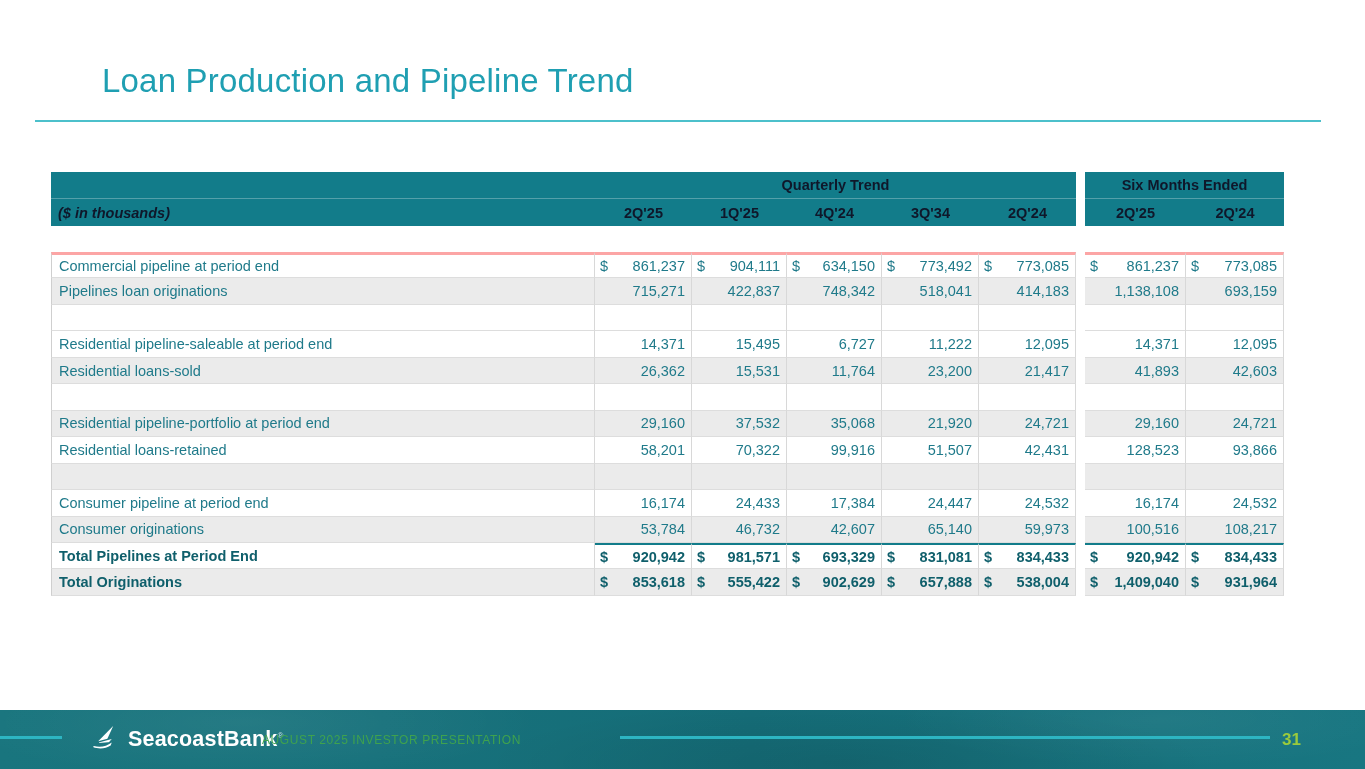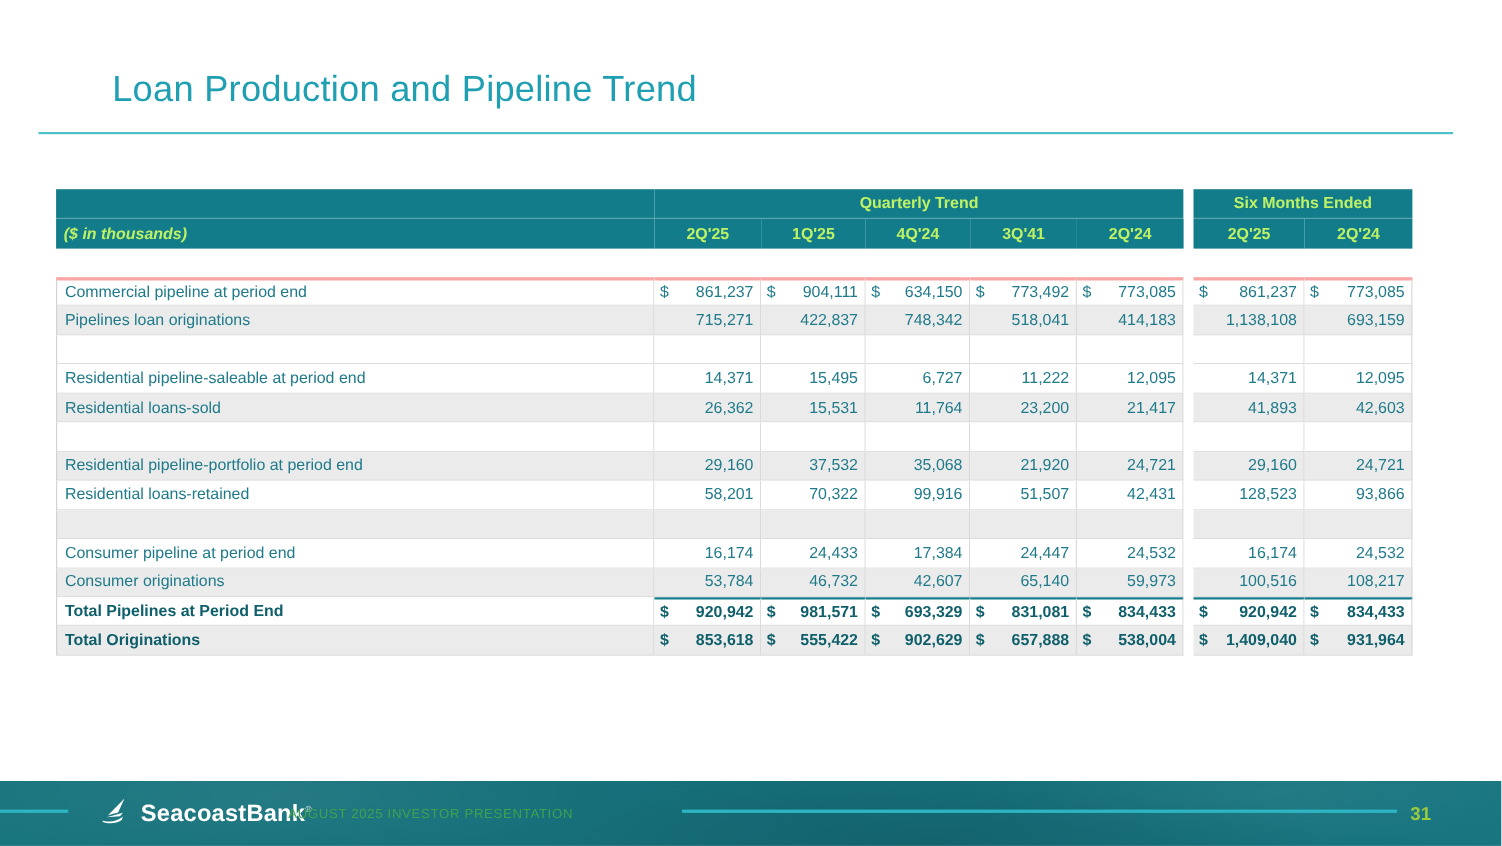--- a/index.html
+++ b/index.html
@@ -26,21 +26,21 @@
 
   
   .thead{
     position:absolute;left:51px;top:172px;width:1233px;
     display:grid;
     grid-template-columns:544px 97px 95px 95px 97px 97px 9px 101px 98px;
     grid-template-rows:27px 27px;
     font-size:14.5px;
   }
   .h{
-    background:var(--header-bg);color:#bef264;font-weight:bold;
+    background:var(--header-bg);color:#0f172a;font-weight:bold;
     display:flex;align-items:center;justify-content:center;
     box-sizing:border-box;white-space:nowrap;
   }
   .h-top{border-bottom:1px solid rgba(255,255,255,.28);}
   .h-blank{grid-column:1;grid-row:1;}
   .h-group1{grid-column:2/7;grid-row:1;}
   .h-gap{grid-column:7;grid-row:1/3;background:#ffffff;}
   .h-group2{grid-column:8/10;grid-row:1;}
   .h-unit{
     grid-column:1;grid-row:2;justify-content:flex-start;
@@ -117,21 +117,21 @@
   <div class="thead">
     <div class="h h-top h-blank"></div>
     <div class="h h-top h-group1">Quarterly Trend</div>
     <div class="h-gap"></div>
     <div class="h h-unit">($ in thousands)</div>
 
     <div class="h h-top h-group2">Six Months Ended</div>
     <div class="h" style="grid-column:2;grid-row:2;">2Q'25</div>
     <div class="h" style="grid-column:3;grid-row:2;">1Q'25</div>
     <div class="h" style="grid-column:4;grid-row:2;">4Q'24</div>
-    <div class="h" style="grid-column:5;grid-row:2;">3Q'41</div>
+    <div class="h" style="grid-column:5;grid-row:2;">3Q'34</div>
     <div class="h" style="grid-column:6;grid-row:2;">2Q'24</div>
     <div class="h" style="grid-column:8;grid-row:2;">2Q'25</div>
     <div class="h" style="grid-column:9;grid-row:2;">2Q'24</div>
   </div>
 
   <div class="tbody">
       <div class="trow first">
         <div class="cell label-cell w-label">
           <span>Commercial pipeline at period end</span>
         </div>

